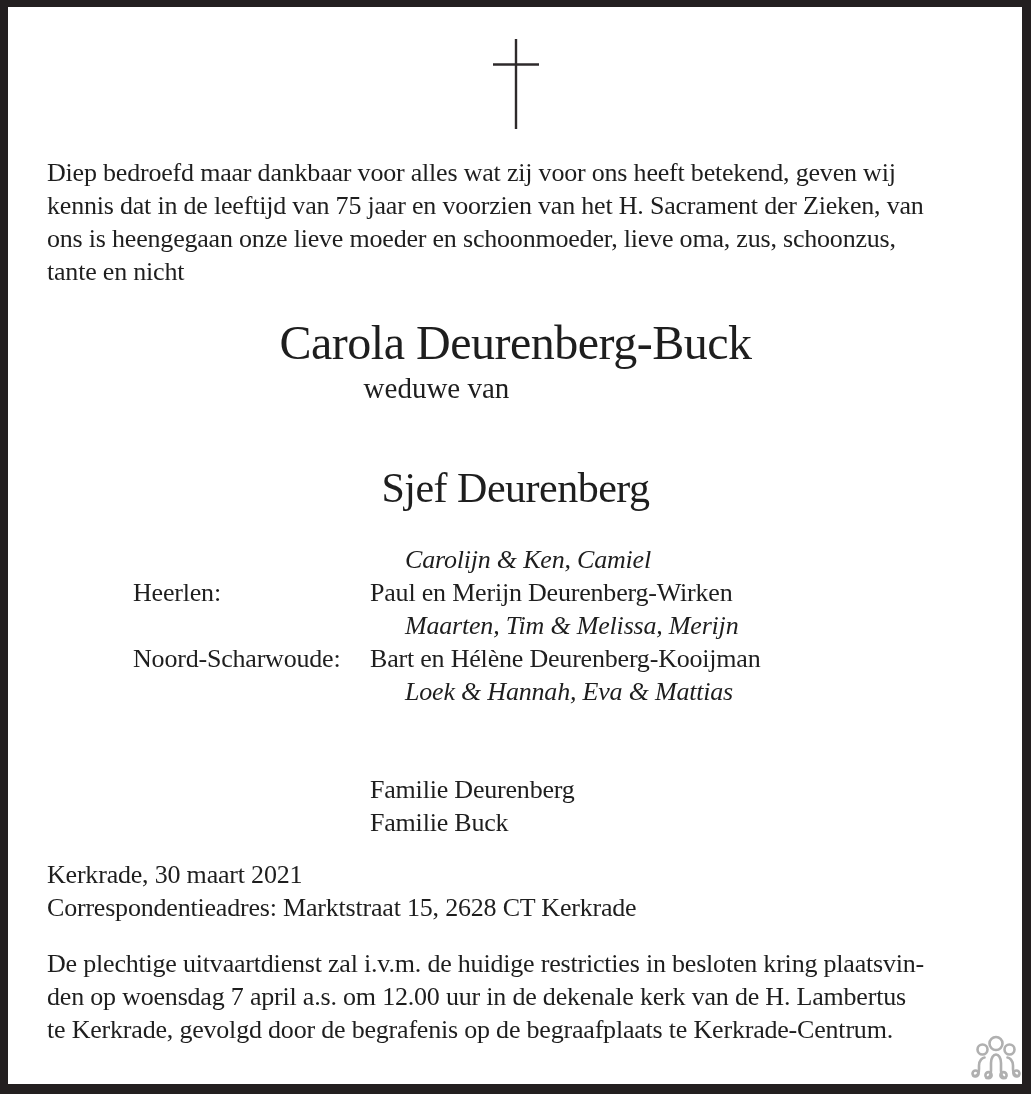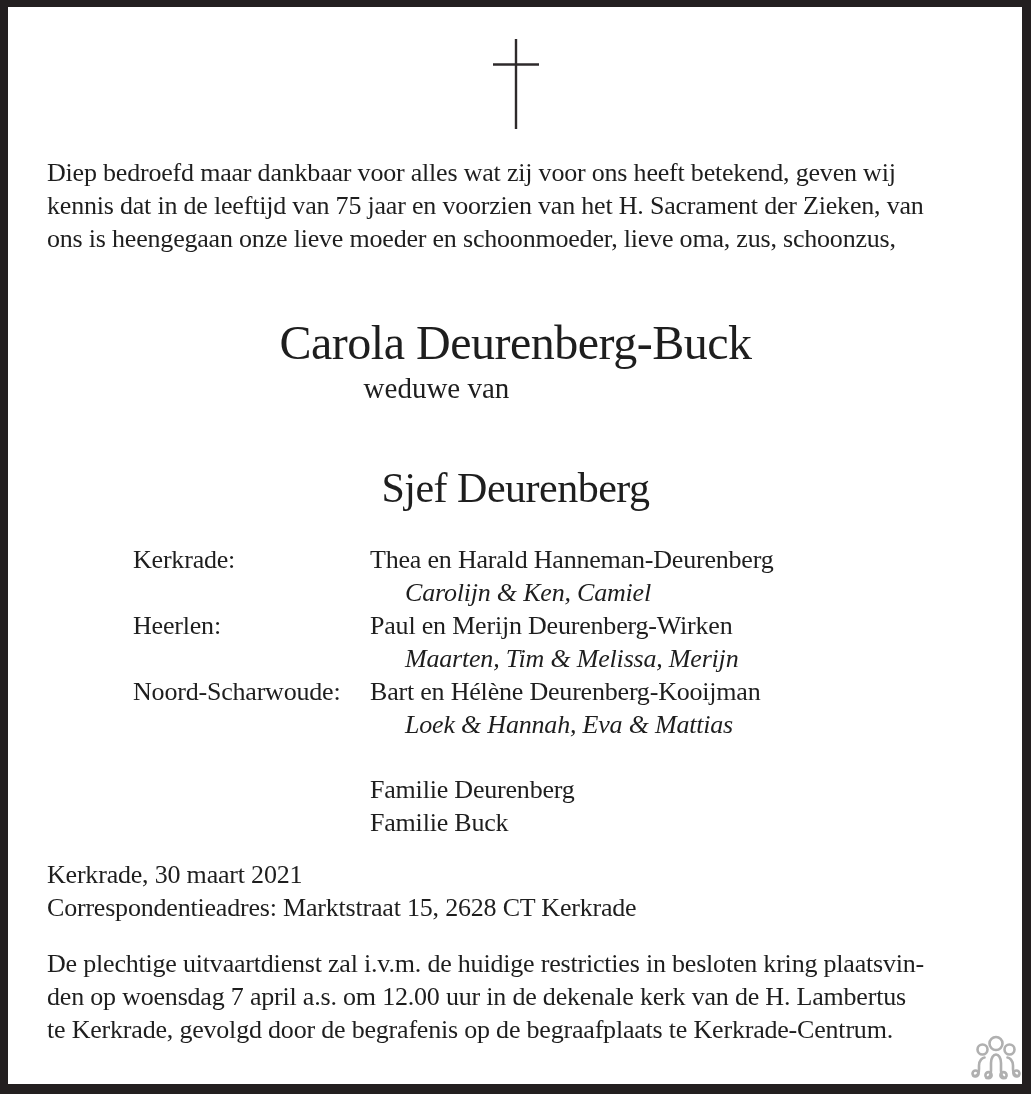--- a/index.html
+++ b/index.html
@@ -79,31 +79,28 @@
 
 <svg class="cross" width="62" height="100" viewBox="0 0 62 100">
   <line x1="31" y1="3" x2="31" y2="93"></line>
   <line x1="8" y1="28.5" x2="54" y2="28.5"></line>
 </svg>
 
 <div class="para intro">
   <div class="jline">Diep bedroefd maar dankbaar voor alles wat zij voor ons heeft betekend, geven wij</div>
   <div class="jline">kennis dat in de leeftijd van 75 jaar en voorzien van het H. Sacrament der Zieken, van</div>
   <div class="jline">ons is heengegaan onze lieve moeder en schoonmoeder, lieve oma, zus, schoonzus,</div>
+  <div class="endline">tante en nicht</div>
 </div>
 
 <h1 class="title">Carola Deurenberg-Buck</h1>
 <div class="relation">weduwe van</div>
 <div class="spouse">Sjef Deurenberg</div>
 
 <div class="family">
-  <div class="frow">
-    <span class="place">Kerkrade:</span>
-    <span class="names">Thea en Harald Hanneman-Deurenberg</span>
-  </div>
   <div class="children">Carolijn &amp; Ken, Camiel</div>
   <div class="frow">
     <span class="place">Heerlen:</span>
     <span class="names">Paul en Merijn Deurenberg-Wirken</span>
   </div>
   <div class="children">Maarten, Tim &amp; Melissa, Merijn</div>
   <div class="frow">
     <span class="place">Noord-Scharwoude:</span>
     <span class="names">Bart en Hélène Deurenberg-Kooijman</span>
   </div>

